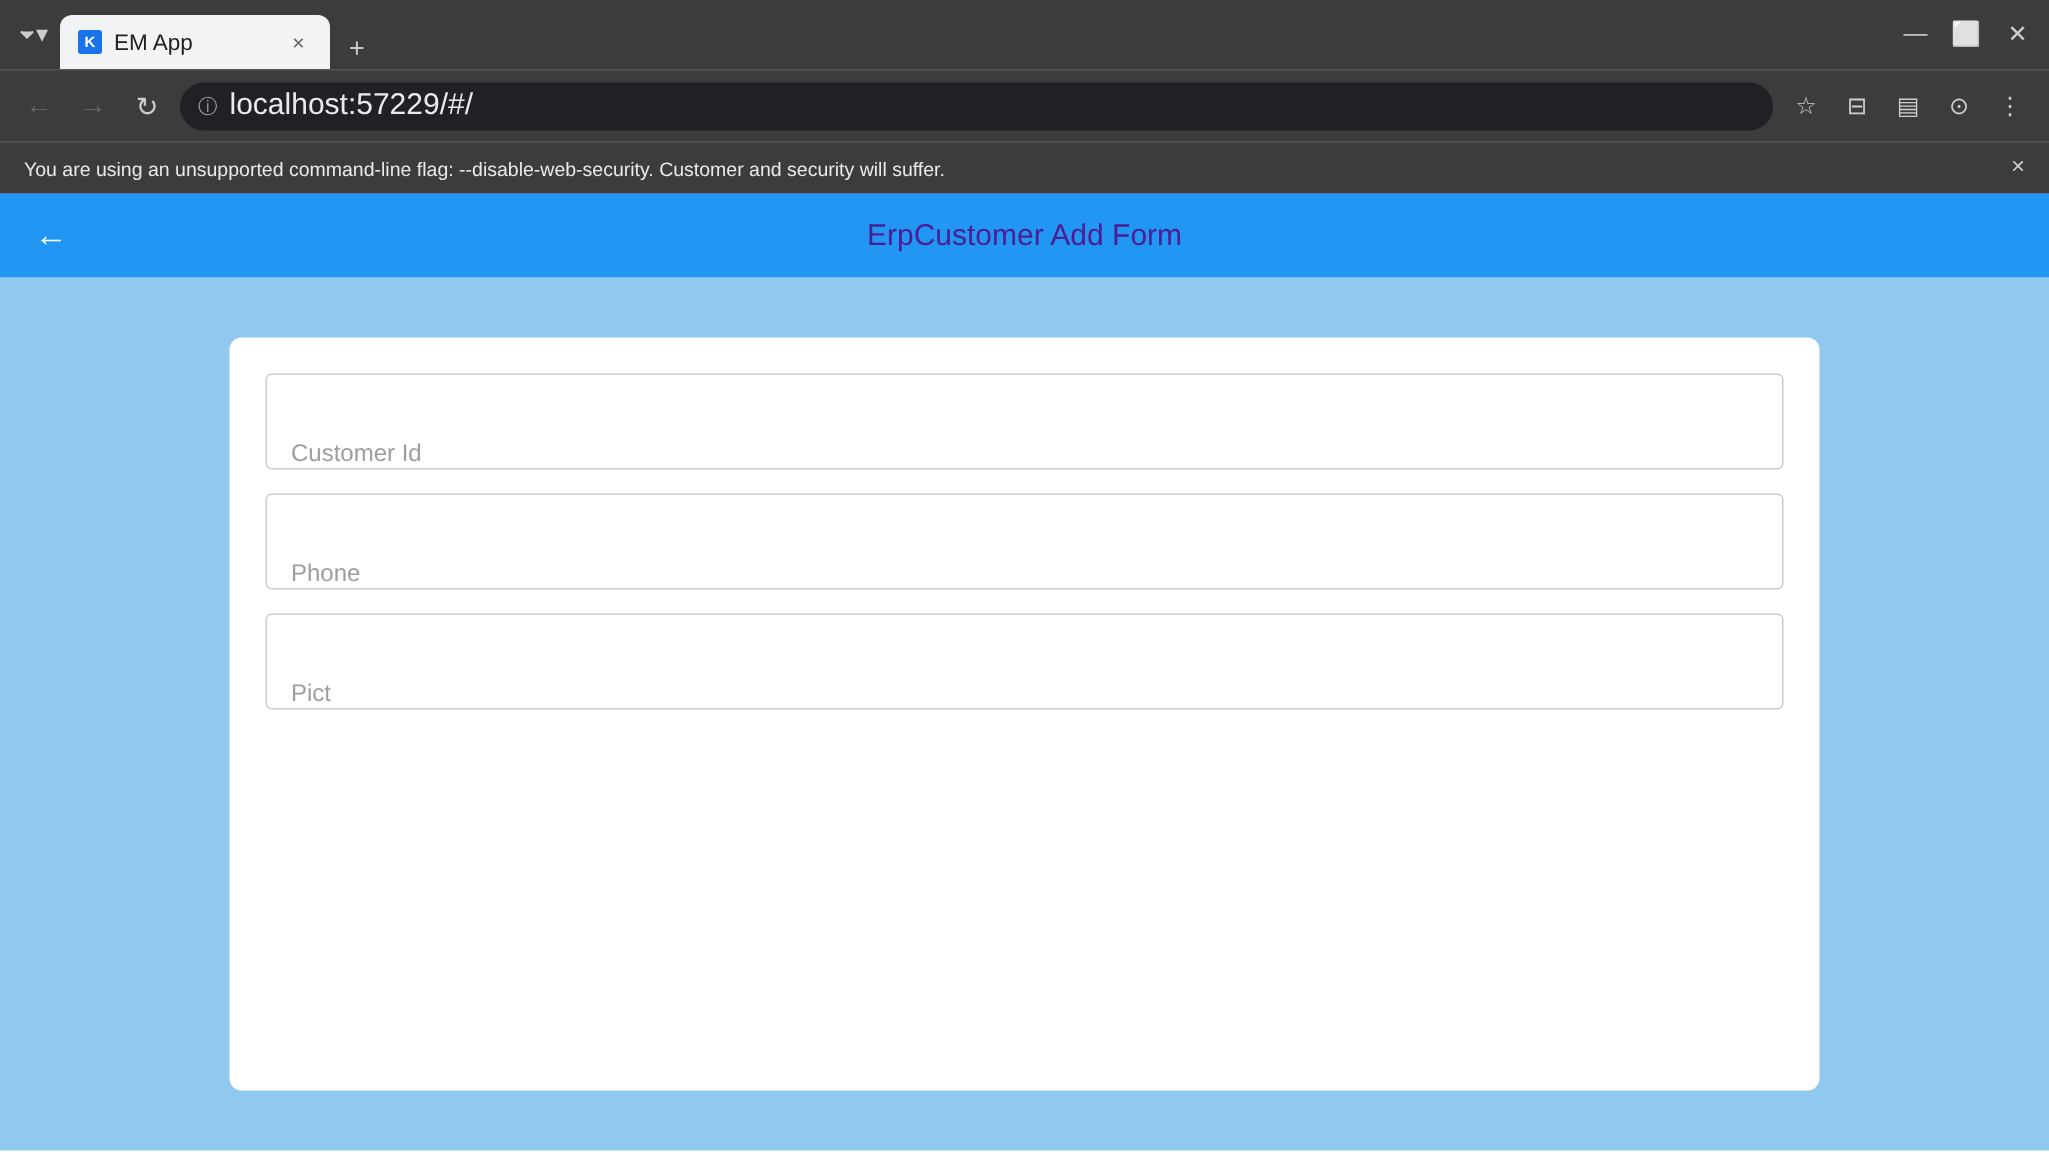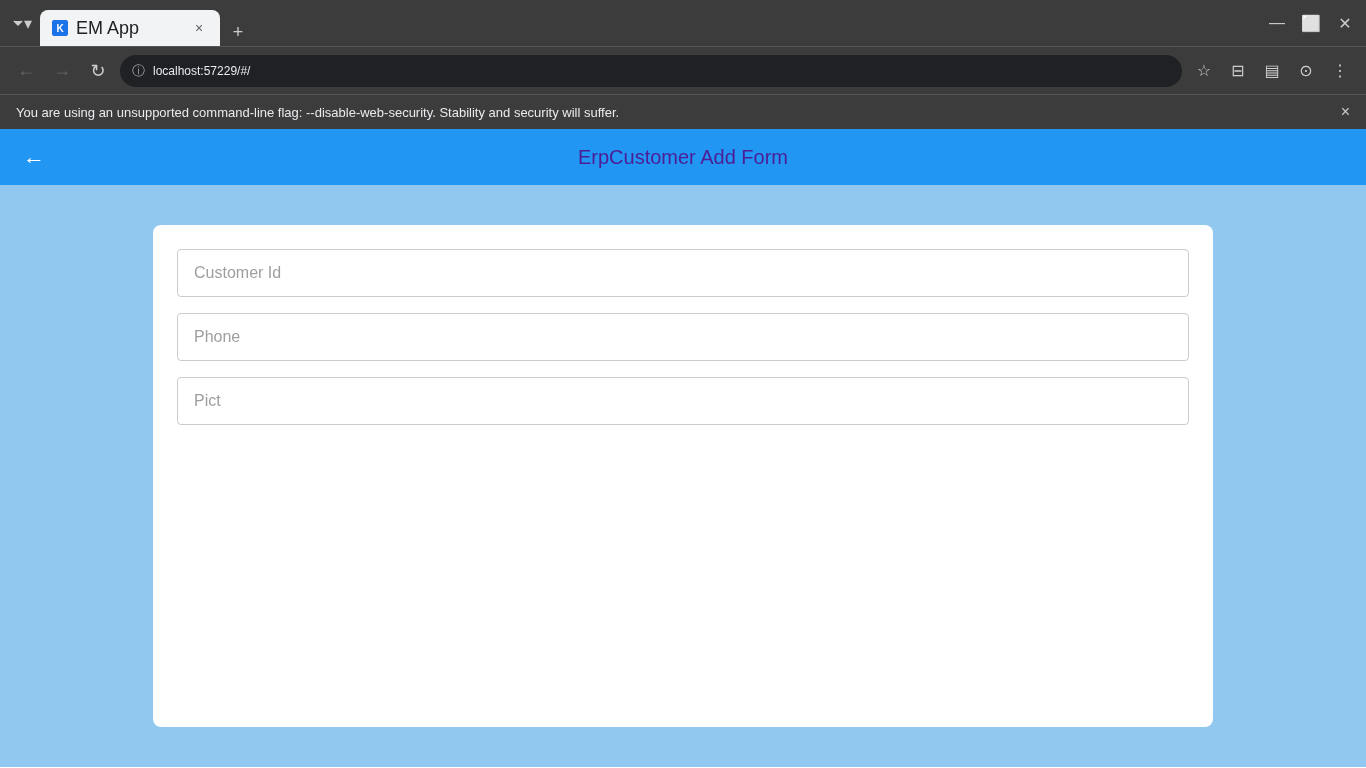--- a/index.html
+++ b/index.html
@@ -58,21 +58,21 @@
       border-radius: 2px;
       display: flex;
       align-items: center;
       justify-content: center;
       color: white;
       font-size: 10px;
       font-weight: bold;
     }
 
     .tab-title {
-      font-size: 18px;
+      font-size: 15px;
       color: #202124;
       flex: 1;
       white-space: nowrap;
       overflow: hidden;
       text-overflow: ellipsis;
     }
 
     .tab-close {
       width: 18px;
       height: 18px;
@@ -151,21 +151,21 @@
       gap: 8px;
     }
 
     .address-icon {
       color: #9aa0a6;
       font-size: 13px;
     }
 
     .address-text {
       color: #e8eaed;
-      font-size: 12px;
+      font-size: 20px;
     }
 
     .toolbar-right {
       display: flex;
       align-items: center;
       gap: 6px;
     }
 
     .toolbar-icon {
       width: 28px;
@@ -243,23 +243,23 @@
       max-width: 1060px;
       display: flex;
       flex-direction: column;
       gap: 16px;
     }
 
     .form-field {
       border: 1px solid #ccc;
       border-radius: 4px;
       padding: 0 16px;
-      height: 48px;
-      display: flex;
-      align-items: center;
+      height: 64px;
+      display: flex;
+      align-items: flex-end;
       width: 100%;
     }
 
     .form-field input {
       border: none;
       outline: none;
       font-size: 16px;
       color: #757575;
       width: 100%;
       background: transparent;
@@ -314,21 +314,21 @@
     <div class="toolbar-right">
       <div class="toolbar-icon">☆</div>
       <div class="toolbar-icon">⊟</div>
       <div class="toolbar-icon">▤</div>
       <div class="toolbar-icon">⊙</div>
       <div class="toolbar-icon">⋮</div>
     </div>
   </div>
 
   <div class="security-warning">
-    <span>You are using an unsupported command-line flag: --disable-web-security. Stability and security will suffer.</span>
+    <span>You are using an unsupported command-line flag: --disable-web-security. Customer and security will suffer.</span>
     <span class="warning-close">×</span>
   </div>
 </div>
 
 <div class="app-header">
   <div class="back-button">←</div>
   <div class="app-header-title">ErpCustomer Add Form</div>
 </div>
 
 <div class="app-content">

